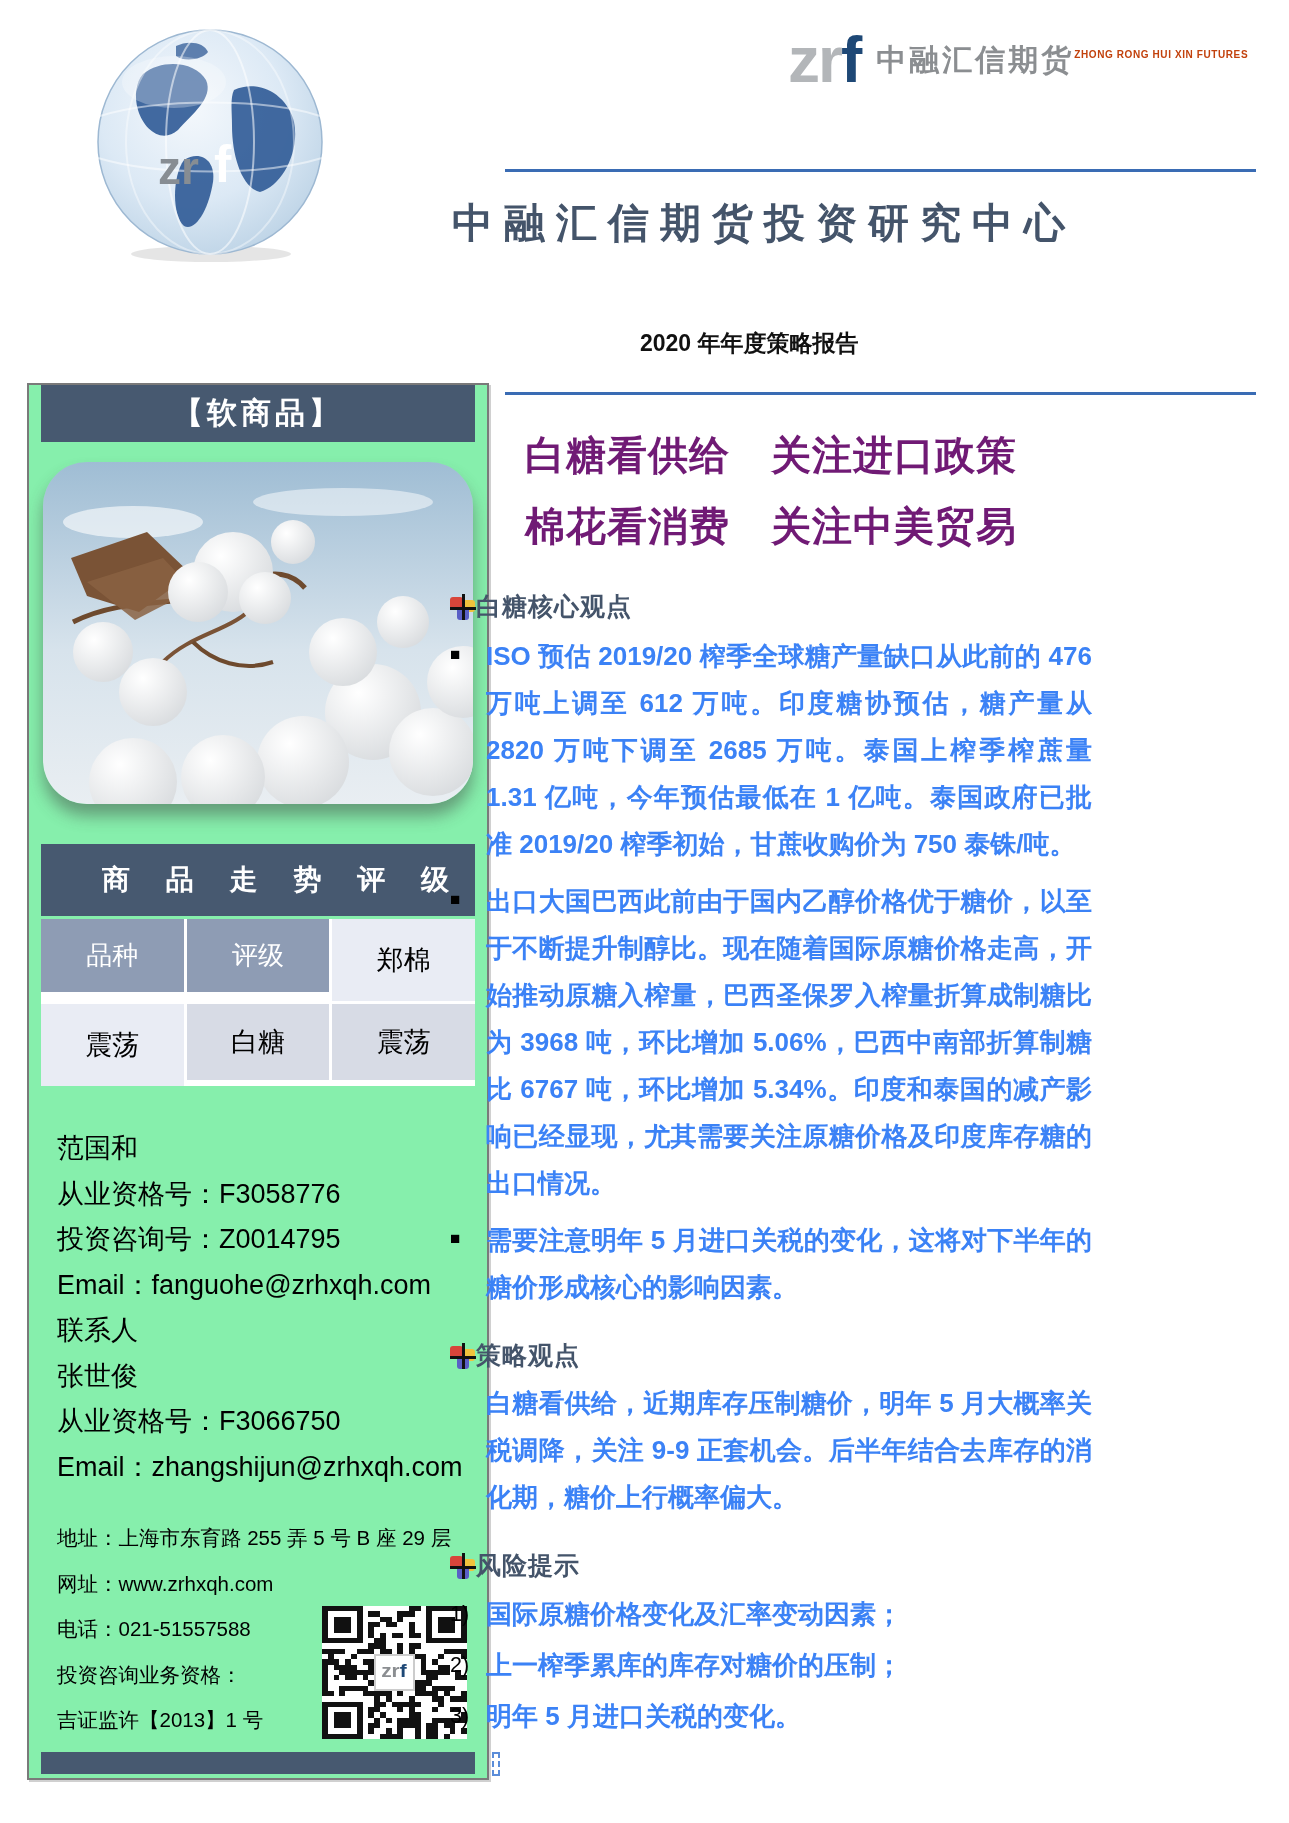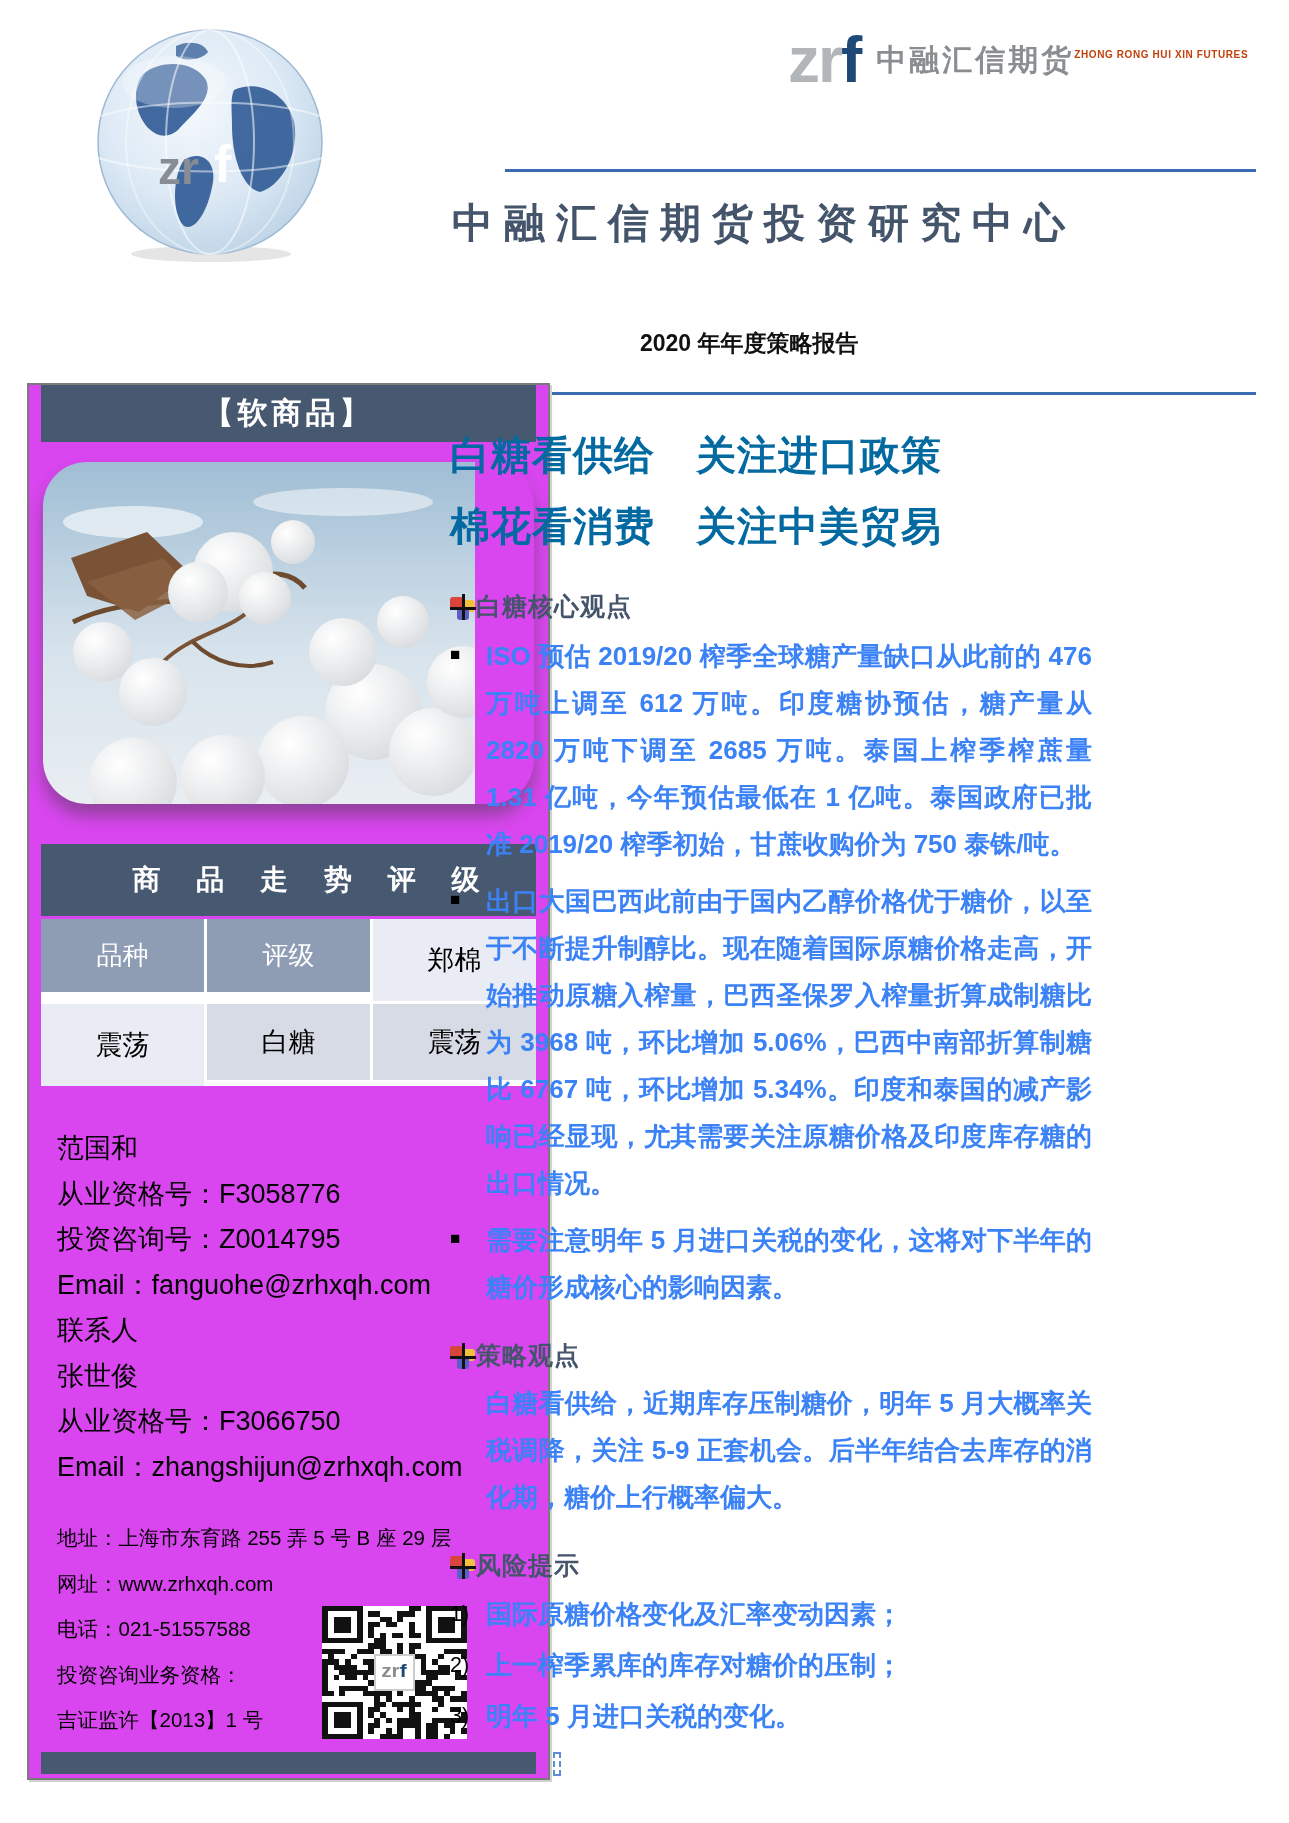--- a/index.html
+++ b/index.html
@@ -21,22 +21,22 @@
   .page-title{
     position:absolute;left:452px;top:196px;width:660px;white-space:nowrap;
     font-size:41px;font-weight:bold;color:#44546a;letter-spacing:11px;
   }
   .report-label{
     position:absolute;left:640px;top:328px;width:450px;text-align:left;
     font-size:23px;font-weight:bold;color:#111;
   }
   
   .sidebar{
-    position:absolute;left:27px;top:383px;width:523px;height:1397px;
-    border:2px solid #7a7a7a;box-sizing:border-box;background:#d946ef;
+    position:absolute;left:27px;top:383px;width:462px;height:1397px;
+    border:2px solid #7a7a7a;box-sizing:border-box;background:#86efac;
     box-shadow:2px 2px 0 #d0d0d0;
   }
   .cat-bar{
     margin:0 12px;height:57px;background:#475970;color:#fff;
     display:flex;align-items:center;justify-content:center;
     font-size:30px;font-weight:bold;letter-spacing:4px;
   }
   .cotton{
     margin:20px 14px 0;height:342px;border-radius:44px;overflow:hidden;
     box-shadow:0 12px 16px rgba(60,60,60,.45);
@@ -52,21 +52,21 @@
   .rt-r1{height:82px;background:#e9ecf4;color:#000;font-size:27px;}
   .rt-r2{height:76px;background:#d7dbe5;color:#000;font-size:27px;}
   .contacts{margin:40px 4px 0 28px;font-size:27px;line-height:45.5px;color:#000;}
   .office{margin:25px 0 0 28px;font-size:20.5px;line-height:45.5px;color:#000;white-space:nowrap;}
   .qr{position:absolute;left:293px;top:1221px;width:145px;height:133px;}
   .bottom-bar{position:absolute;left:12px;right:12px;bottom:4px;height:22px;background:#475970;}
   .handle{position:absolute;right:-13px;bottom:2px;width:8px;height:24px;background:#fff;border:2px dashed #5b8dd9;box-sizing:border-box;}
   
   .main{position:absolute;left:450px;top:420px;width:642px;}
   .doc-title{
-    font-size:40px;font-weight:bold;color:#0369a1;
+    text-align:center;font-size:40px;font-weight:bold;color:#701a75;
     line-height:71px;letter-spacing:1px;white-space:nowrap;
   }
   .sec-head{display:flex;align-items:center;gap:0;margin:28px 0 8px;}
   .sec-head .txt{font-size:25px;font-weight:bold;color:#44546a;letter-spacing:1px;}
   .flower{position:relative;width:26px;height:26px;flex:0 0 26px;}
   .flower .sq{position:absolute;border-radius:3px;}
   .flower .red{left:0;top:3px;width:13px;height:13px;background:#d8453a;}
   .flower .yellow{left:12px;top:6px;width:13px;height:12px;background:#f0c23c;}
   .flower .blue{left:7px;top:13px;width:12px;height:13px;background:#5a5fc6;}
   .flower .vbar{position:absolute;left:12px;top:0;width:3px;height:26px;background:#111;}
@@ -248,21 +248,21 @@
   <div class="sec-head">
     <div class="flower">
       <span class="sq red"></span>
         <span class="sq yellow"></span>
         <span class="sq blue"></span>
       <span class="vbar"></span>
         <span class="hbar"></span>
     </div>
     <div class="txt">策略观点</div>
   </div>
-  <div class="para">白糖看供给，近期库存压制糖价，明年 5 月大概率关税调降，关注 5-9 正套机会。后半年结合去库存的消化期，糖价上行概率偏大。</div>
+  <div class="para">白糖看供给，近期库存压制糖价，明年 5 月大概率关税调降，关注 9-9 正套机会。后半年结合去库存的消化期，糖价上行概率偏大。</div>
 
   <div class="sec-head">
     <div class="flower">
       <span class="sq red"></span>
         <span class="sq yellow"></span>
         <span class="sq blue"></span>
       <span class="vbar"></span>
         <span class="hbar"></span>
     </div>
     <div class="txt">风险提示</div>

